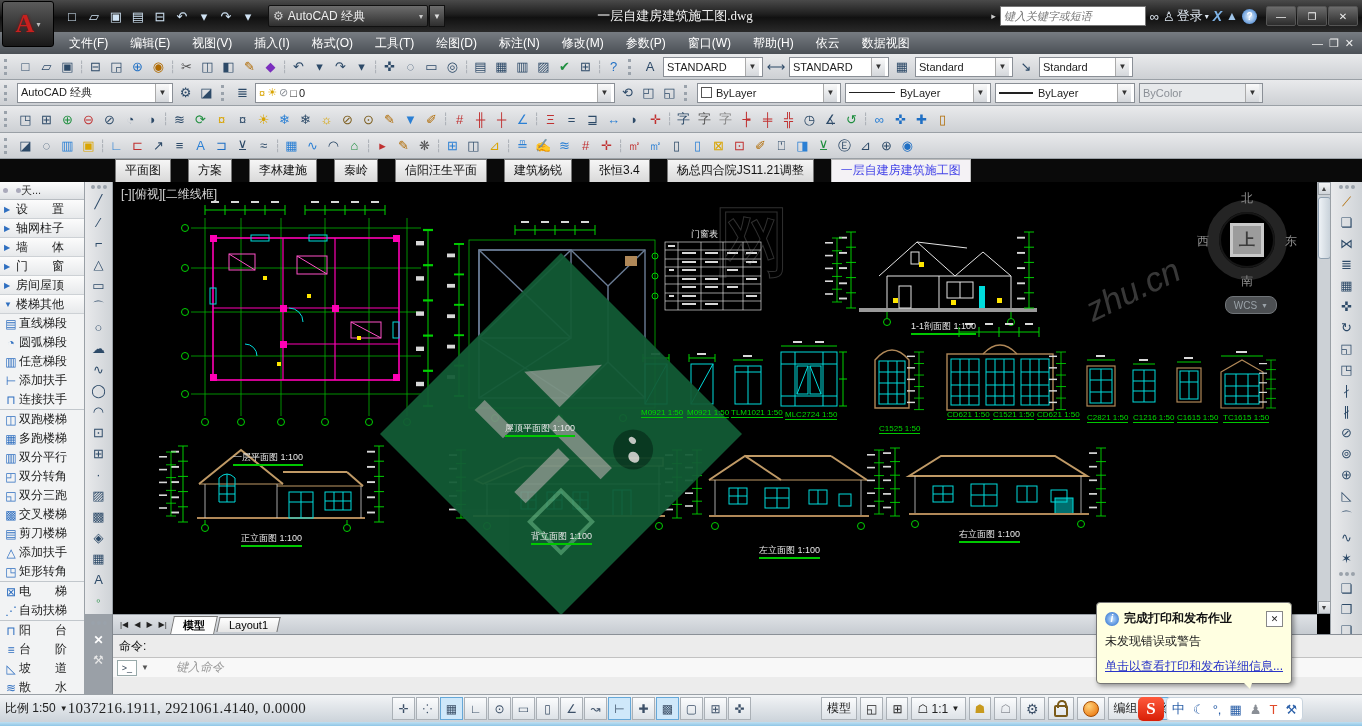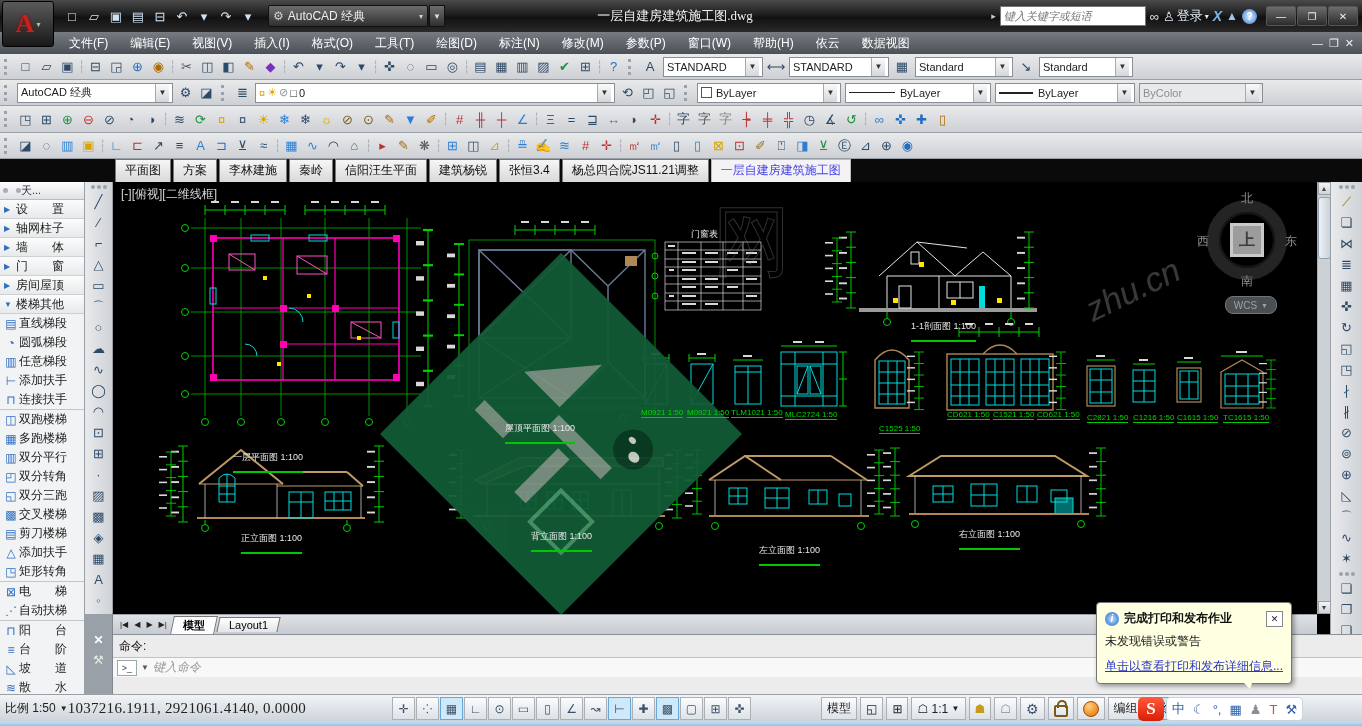--- a/index.html
+++ b/index.html
@@ -42,21 +42,21 @@
   .tbtn{width:21px;height:20px;display:flex;align-items:center;justify-content:center;font-size:13px;color:#2d4a68;cursor:default;}
   .tbtn.sep{width:7px;color:#a8adb4;font-size:12px;}
   .combo{display:flex;align-items:center;background:#fff;border:1px solid #8a8f96;height:18px;font-size:11px;color:#222;padding:0 3px;margin:0 2px;}
   .combo .dd{margin-left:auto;width:13px;text-align:center;font-size:8px;color:#333;background:linear-gradient(#fafafa,#d4d7db);border-left:1px solid #aaa;align-self:stretch;display:flex;align-items:center;justify-content:center;}
   .combo.dis{background:#e7e9eb;color:#8a8f96;}
   .tico{width:22px;text-align:center;font-size:13px;color:#2d4a68;}
   .sw{width:9px;height:9px;border:1px solid #555;background:#fff;margin-right:4px;}
   .ltline{width:46px;border-top:1px solid #222;margin-right:5px;}
   .lyico{font-size:11px;margin-right:2px;}
   
-  #doctabs{left:0;top:159px;width:1362px;height:23px;background:#0a0a0a;display:flex;align-items:flex-end;padding-left:115px;box-sizing:border-box;gap:2px;}
+  #doctabs{left:0;top:159px;width:1362px;height:23px;background:#0a0a0a;display:flex;align-items:flex-end;padding-left:115px;box-sizing:border-box;gap:17px;}
   #doctabs .dtab{background:linear-gradient(#f6f6f6,#d9d9d9);border:1px solid #777;border-bottom:none;color:#111;padding:2px 9px 3px;font-size:12px;white-space:nowrap;}
   #doctabs .dtab.active{background:#f4f2f5;color:#4444e8;border-color:#bbb;}
   
   #palette{left:0;top:182px;width:85px;height:512px;background:#f2f3f4;border-right:1px solid #9aa0a6;box-sizing:border-box;overflow:hidden;}
   #palette .phead{height:17px;background:linear-gradient(#fdfdfd,#dfe2e5);border-bottom:1px solid #b8bdc2;display:flex;align-items:center;font-size:11px;color:#333;padding-left:3px;}
   #palette .phead .pgrip{width:18px;border-top:5px dotted #aab;}
   .pgroups .pg{height:18px;display:flex;align-items:center;background:linear-gradient(#fcfcfc,#e7e9eb);border-bottom:1px solid #cdd1d5;font-size:12px;color:#1c1c1c;padding-left:4px;}
   .pgroups .pg .g{color:#2f6fc0;font-size:8px;width:12px;}
   .pitems .pit{height:19px;display:flex;align-items:center;font-size:12px;color:#1c1c1c;padding-left:3px;}
   .pitems .pit .g{color:#2f6fc0;font-size:12px;width:16px;text-align:center;}
@@ -64,21 +64,21 @@
   
   .vtb{width:28px;background:linear-gradient(90deg,#e9eaec,#cfd3d7);border-right:1px solid #9aa0a6;box-sizing:border-box;display:flex;flex-direction:column;align-items:center;}
   #drawbar{left:85px;top:182px;height:432px;}
   #modbar{left:1330px;top:182px;width:32px;height:512px;border-left:1px solid #9aa0a6;border-right:none;}
   .vgrip{width:16px;border-top:4px dotted #9aa2ab;margin:3px 0 2px;}
   .vtb .tbtn{height:21px;}
   
   #canvas{left:113px;top:182px;width:1204px;height:432px;background:#000;overflow:hidden;}
   #vplabel{position:absolute;left:8px;top:4px;color:#d8d8d8;font-size:12px;z-index:5;}
   .cvlabel{position:absolute;white-space:nowrap;z-index:4;}
-  .wlbl{color:#e8e8e8;font-size:9px;border-bottom:2px solid #00c800;padding-bottom:7px;}
+  .wlbl{color:#e8e8e8;font-size:9px;border-bottom:2px solid #00c800;padding-bottom:0px;}
   .wsm{color:#e8e8e8;font-size:9px;}
   .glbl{color:#00d800;font-size:8px;border-bottom:1px solid #00c800;}
   .viewcube{position:absolute;right:22px;top:10px;width:96px;height:96px;z-index:6;}
   .vcring{position:absolute;left:8px;top:8px;width:80px;height:80px;border-radius:50%;border:12px solid #242424;box-sizing:border-box;box-shadow:0 0 0 2px #161616 inset;}
   .vc{position:absolute;color:#8f8f8f;font-size:12px;}
   .vcn{left:42px;top:-2px;} .vcs{left:42px;bottom:-2px;} .vcw{left:-2px;top:41px;} .vce{right:-2px;top:41px;}
   .vccenter{position:absolute;left:31px;top:31px;width:34px;height:34px;background:#9c9c9c;border:3px solid #c9c9c9;box-sizing:border-box;color:#3c3c3c;font-size:16px;font-weight:bold;display:flex;align-items:center;justify-content:center;}
   .wcs{position:absolute;right:40px;top:114px;height:16px;background:#4c4f52;border:1px solid #707478;border-radius:8px;color:#9aa2a8;font-size:10px;display:flex;align-items:center;padding:0 8px;gap:4px;z-index:6;}
   .wcs .dd{font-size:7px;}
   
@@ -94,21 +94,21 @@
   #laytabs .ltab.active{background:#fdfdfd;font-weight:bold;}
   
   #cmdanchor{left:85px;top:614px;width:28px;height:80px;background:#9aa0a7;border-right:1px solid #81878e;box-sizing:border-box;display:flex;flex-direction:column;align-items:center;gap:6px;padding-top:4px;}
   #cmdanchor .x{color:#fff;font-size:12px;font-weight:bold;}
   #cmdanchor .wr{color:#e8e8e8;font-size:12px;}
   #cmdwin{left:113px;top:634px;width:1249px;height:60px;background:#ececec;border-top:1px solid #8a9097;box-sizing:border-box;color:#111;}
   #cmdwin .hist{padding:3px 6px 0;line-height:16px;font-size:12px;}
   #cmdwin .inrow{margin-top:3px;height:19px;background:#f8f8f8;border-top:1px solid #c2c2c2;display:flex;align-items:center;padding-left:4px;gap:4px;}
   #cmdwin .pr{width:18px;height:14px;border:1px solid #9aa;background:#fff;color:#345;font-size:9px;display:flex;align-items:center;justify-content:center;}
   #cmdwin .dd{font-size:8px;color:#555;}
-  #cmdwin .ph{color:#9a9a9a;font-style:italic;}
+  #cmdwin .ph{color:#9a9a9a;font-style:italic;margin-left:23px;}
   
   #statusbar{left:0;top:694px;width:1362px;height:28px;background:linear-gradient(#f2f4f6,#ccd3da);border-top:1px solid #9aa0a6;display:flex;align-items:center;box-sizing:border-box;font-size:12px;color:#222;}
   #statusbar .scale{margin-left:5px;display:flex;gap:4px;align-items:center;}
   #statusbar .scale .dd{font-size:8px;}
   #statusbar .coords{margin-left:0;font-family:Liberation Serif, serif;font-size:15px;letter-spacing:.3px;}
   .toggles{display:flex;margin-left:86px;gap:1px;}
   .toggles .tg{width:21px;height:21px;border:1px solid #aab0b6;background:linear-gradient(#fbfcfd,#dde2e7);display:flex;align-items:center;justify-content:center;font-size:12px;color:#3c5068;}
   .toggles .tg.pressed{background:#cfe8fa;border-color:#66a8d8;}
   .sright{display:flex;align-items:center;margin-left:70px;gap:3px;}
   .sbx{height:21px;border:1px solid #aab0b6;background:linear-gradient(#fbfcfd,#dde2e7);display:flex;align-items:center;justify-content:center;padding:0 5px;}

